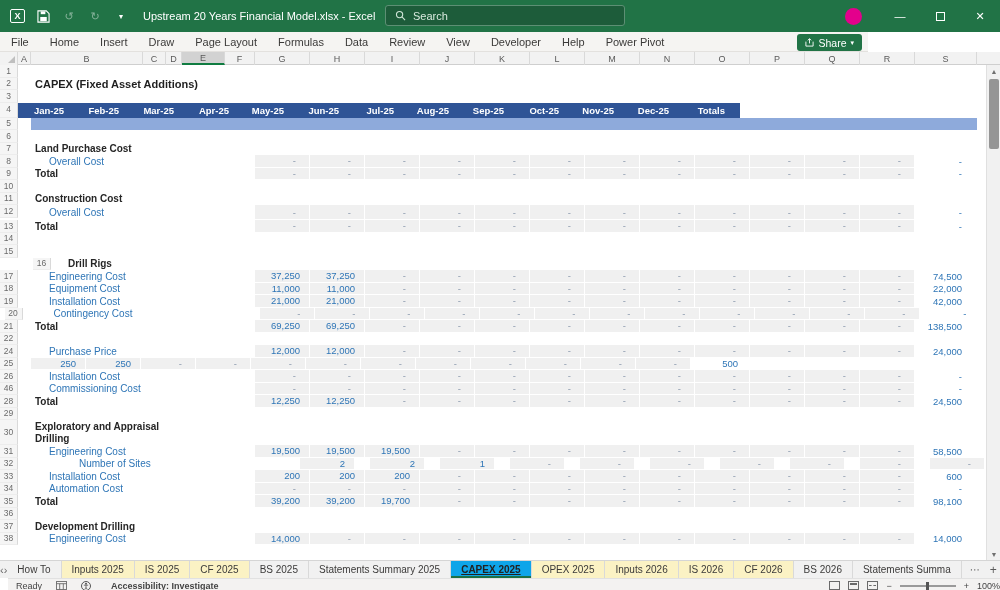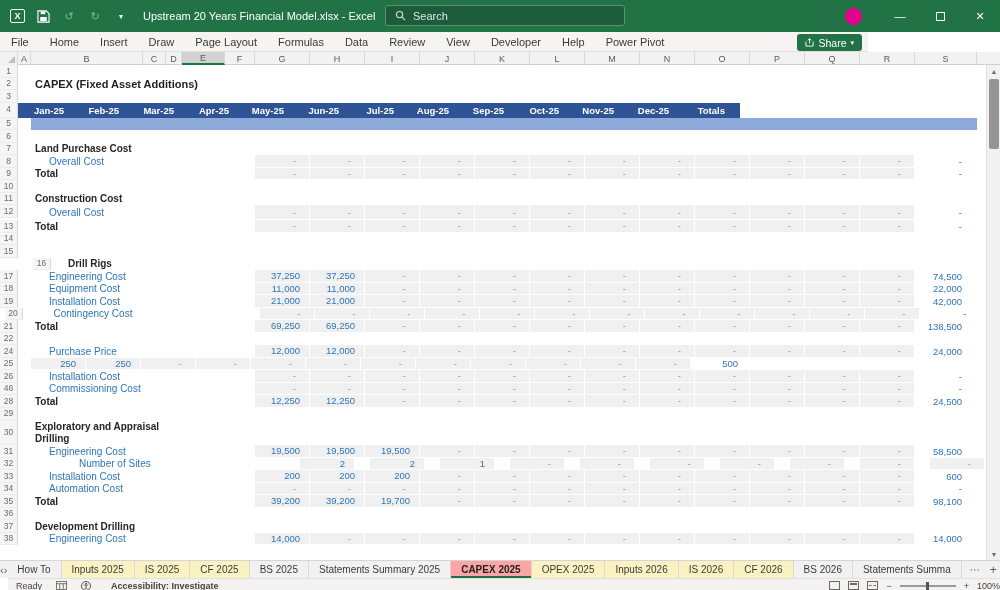--- a/index.html
+++ b/index.html
@@ -84,22 +84,22 @@
 
   
   .tabbar { position:absolute; left:0; top:560px; width:1000px; height:18px;
     background:#f1f1f1; border-top:1px solid #d5d5d5; display:flex;
     align-items:stretch; font-size:10px; color:#3b3a39; }
   .navarr { width:19px; display:flex; align-items:center; justify-content:center;
     color:#6a6a6a; font-size:11px; }
   .stab { display:flex; align-items:center; padding:0 10px;
     border-right:1px solid #d9d9d9; white-space:nowrap; }
   .stab.yellow { background:#fbf2c4; }
-  .stab.active { background:#fca5a5; font-weight:bold; color:#222;
-    box-shadow:inset 0 -2px 0 #1e7145; }
+  .stab.active { background:#0ea5e9; font-weight:bold; color:#222;
+    box-shadow:inset 0 -2px 0 #1e7145;text-decoration:underline; }
   .tab-tools { display:flex; align-items:center; gap:10px; padding:0 8px;
     color:#5a5a5a; }
 
   
   .statusbar { position:absolute; left:8px; top:578px; width:1000px; height:14px;
     background:#f3f2f1; border-top:1px solid #e1e1e1; display:flex;
     align-items:center; font-size:9px; color:#444; }
   .statusbar .left { display:flex; align-items:center; gap:14px; padding-left:8px; }
   .statusbar .right { margin-left:auto; display:flex; align-items:center;
     gap:8px; padding-right:8px; }

